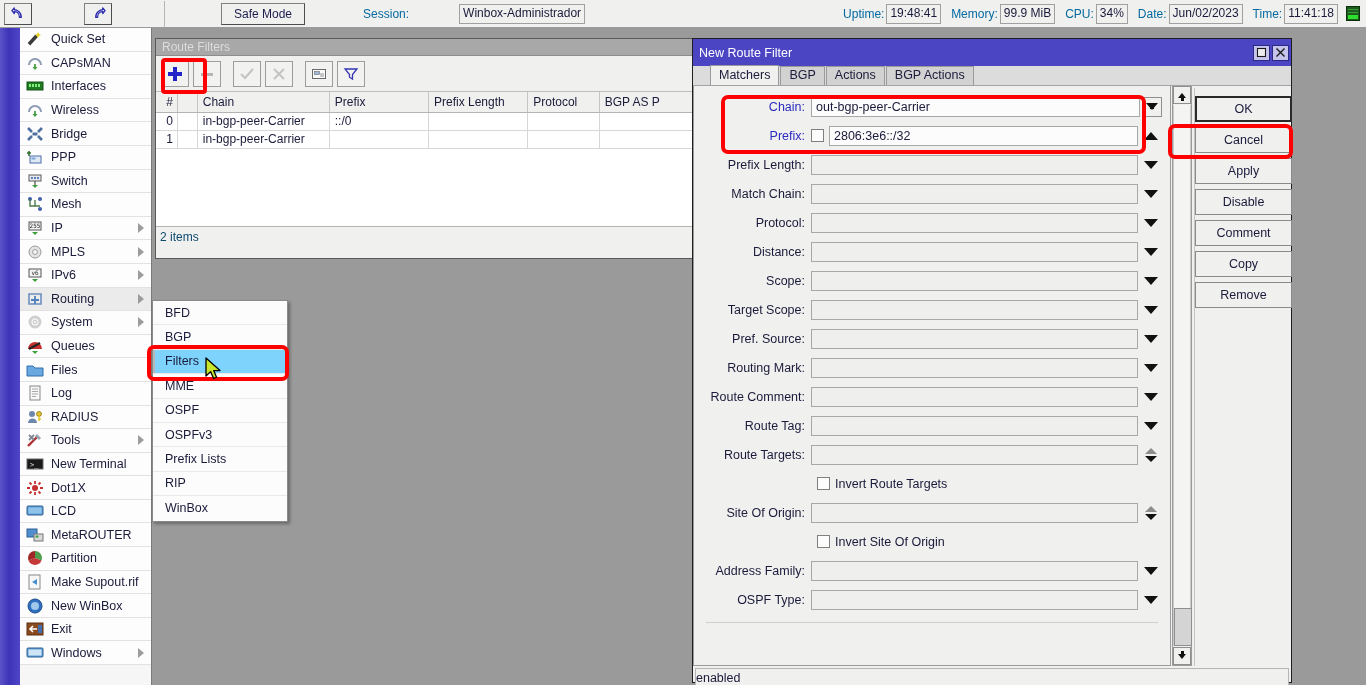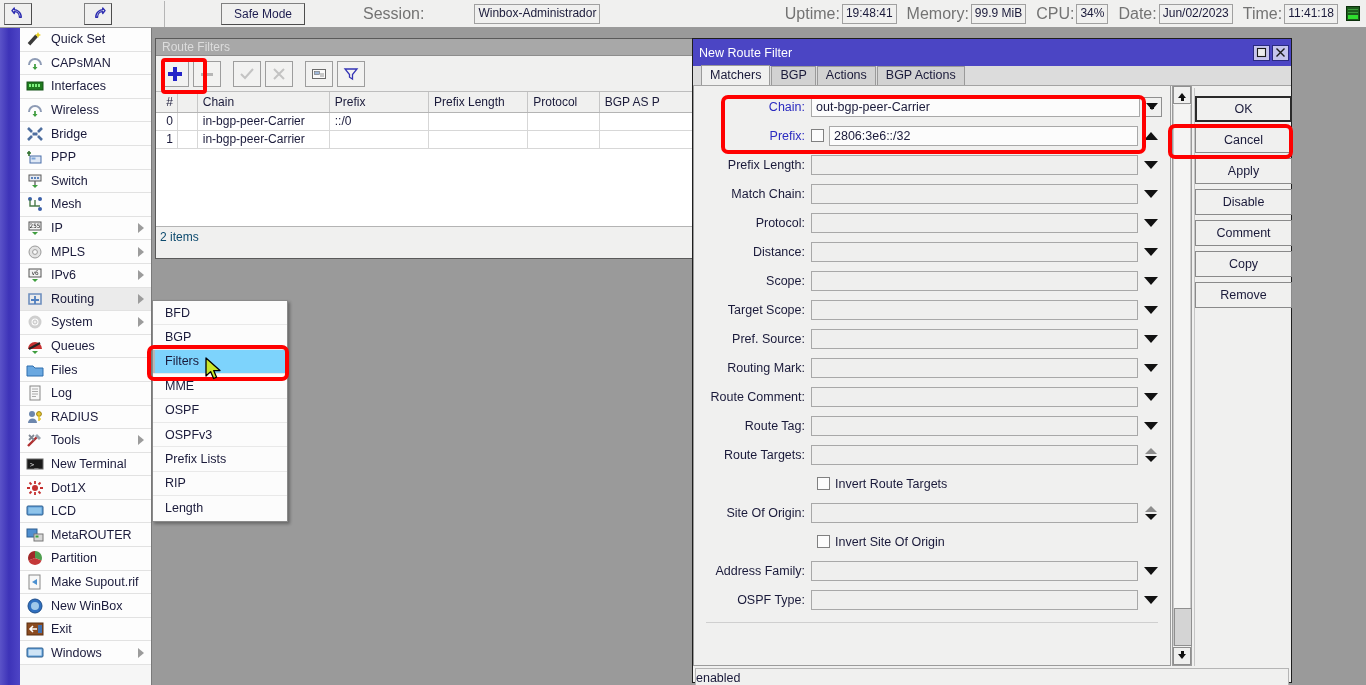--- a/index.html
+++ b/index.html
@@ -25,21 +25,21 @@
     margin-left:4px;
     background:#f0f0ef;
     border:1px solid #808080;
     border-right-color:#4d4d4d; border-bottom-color:#4d4d4d;
     display:flex; align-items:center; justify-content:center;
     font-size:12px; color:#1c1c4e;
     cursor:default;
   }
   .tb-btn.wide{ padding:0 12px; }
   .tb-sep{ width:1px; height:26px; background:#b5b5b5; margin:0 4px; }
-  .tb-label{ margin-left:10px; font-size:16px; color:#737373; }
+  .tb-label{ margin-left:10px; font-size:12px; color:#0369a1; }
   .tb-value{
     margin-left:2px;
     background:#f0f0ef;
     border:1px solid #a0a0a0;
     padding:1px 3px 2px 3px;
     font-size:12px;
     color:#1a1a3a;
     min-height:18px;
     line-height:15px;
   }
@@ -191,21 +191,21 @@
   #nrf-title .spacer{ margin-left:auto; display:flex; gap:2px; padding-right:2px; }
   .titlebtn{
     width:17px; height:16px; background:#c6c4ec;
     border:1px solid #2a2a80;
     display:flex;align-items:center;justify-content:center;
     cursor:default;
   }
   #nrf-body{ position:relative; height:624px; }
   #nrf-tabs{
     display:flex; align-items:flex-end; height:20px;
-    padding-left:8px; gap:1px;
+    padding-left:17px; gap:1px;
     border-bottom:1px solid #a3a3a3;
     background:#dcdcdc;
   }
   .tab{
     height:19px; padding:0 8px;
     background:#d2d2d2;
     border:1px solid #9a9a9a; border-bottom:none;
     font-size:12.5px; line-height:17px; color:#1a1a3a;
     cursor:default;
   }
@@ -602,21 +602,21 @@
       <div class="pop-item">
         <span>OSPFv3</span>
       </div>
       <div class="pop-item">
         <span>Prefix Lists</span>
       </div>
       <div class="pop-item">
         <span>RIP</span>
       </div>
       <div class="pop-item">
-        <span>Length</span>
+        <span>WinBox</span>
       </div>
     </div>
 
   <div id="rf-win">
     <div id="rf-title">Route Filters</div>
     <div id="rf-toolbar">
       <div class="rf-tbtn">
         <svg width="18" height="18" viewBox="0 0 18 18">
           <rect x="7" y="2" width="4" height="14" fill="#2323c8"></rect>
           <rect x="2" y="7" width="14" height="4" fill="#2323c8"></rect>

